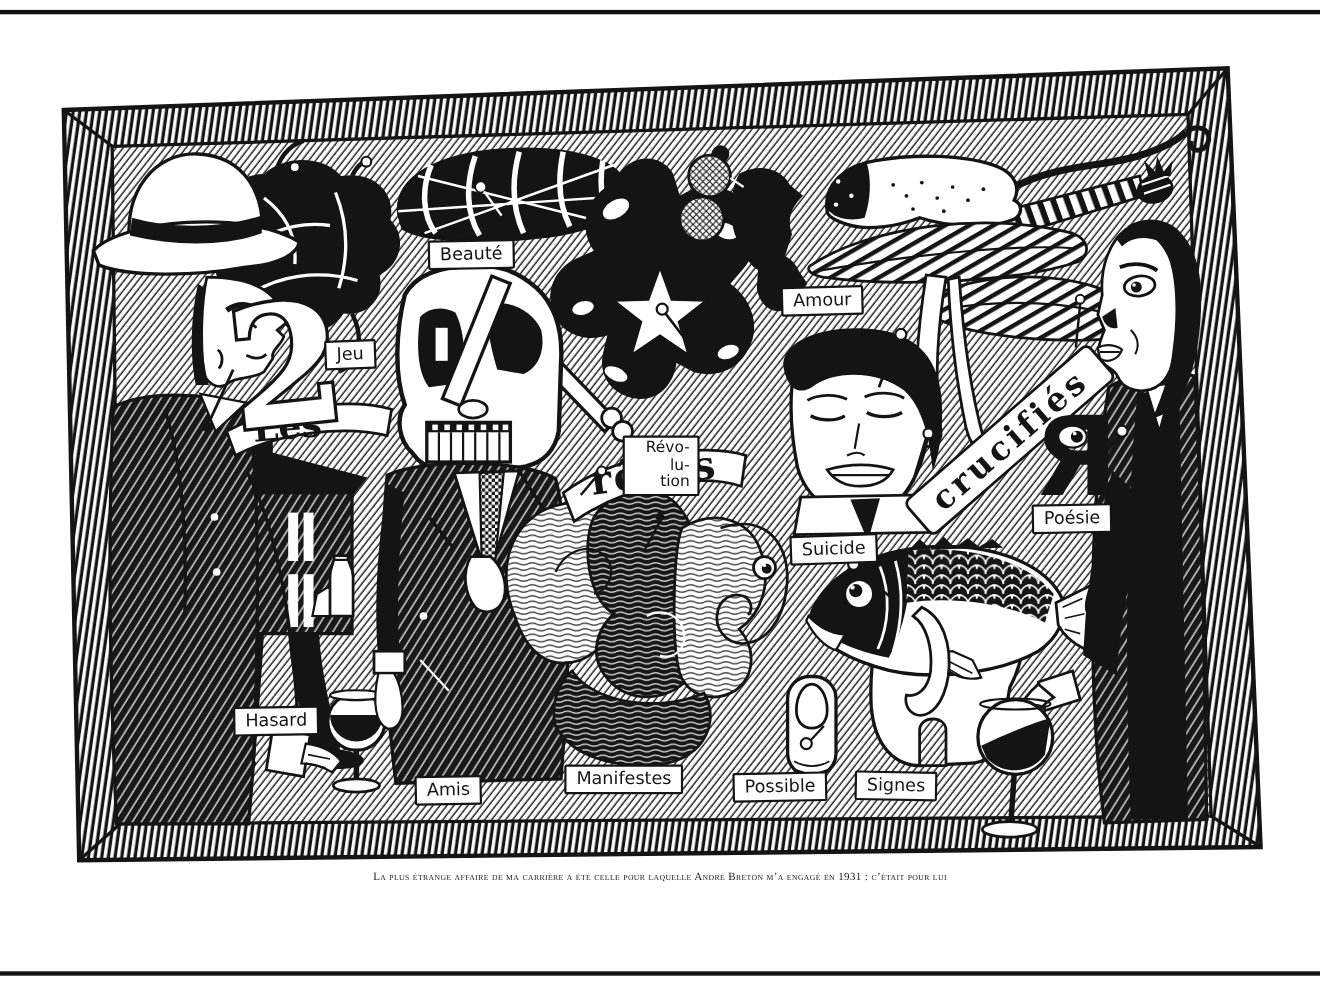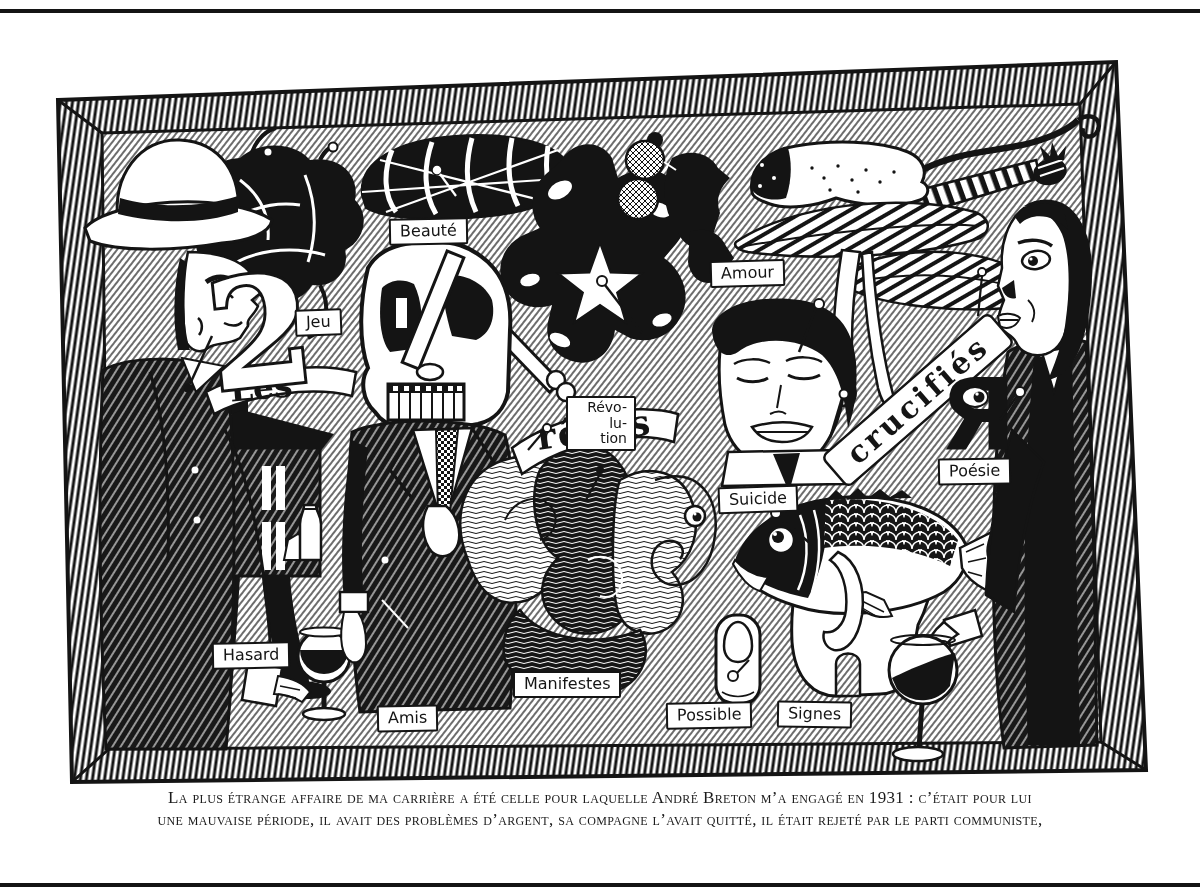--- a/index.html
+++ b/index.html
@@ -7,21 +7,21 @@
         font-family:"DejaVu Sans",sans-serif;color:#141414;}
   .rule{position:absolute;left:0;width:100%;height:4px;background:#141414;}
   .scene{position:absolute;left:0;top:0;}
   .label{position:absolute;background:#fff;border:2px solid #141414;border-radius:2px;
          padding:2px 9px 3px;font-size:16px;line-height:1.15;white-space:nowrap;
          font-family:"DejaVu Sans",sans-serif;color:#141414;}
   .label.small{font-size:14px;padding:2px 7px;}
   .label.multi{white-space:normal;text-align:right;line-height:1.12;margin-top:48px;}
   .caption{position:absolute;left:0;right:0;top:787px;text-align:center;
            font-family:"Liberation Serif","DejaVu Serif",serif;font-variant:small-caps;
-           font-size:17px;letter-spacing:.35px;line-height:22px;color:#1a1a1a;}
+           font-size:10px;letter-spacing:.35px;line-height:22px;color:#1a1a1a;}
   .caption div{white-space:nowrap;}
   svg text.banner{font-family:"DejaVu Serif",serif;font-weight:bold;fill:#141414;}
 </style>
 </head>
 <body>
 
 <div class="page">
 
   <div class="rule" style="top:9px"></div>
   <div class="rule" style="top:883px"></div>
@@ -367,23 +367,22 @@
   <div class="label" style="left:295px;top:309px;transform:rotate(-2deg)">Jeu</div>
   <div class="label" style="left:710px;top:260px;transform:rotate(-1.5deg)">Amour</div>
   <div class="label small multi" style="left:566px;top:348px;width:52px">
     <div>Révo-</div>
     <div>lu-</div>
     <div>tion</div>
   </div>
   <div class="label" style="left:718px;top:486px;transform:rotate(-2deg)">Suicide</div>
   <div class="label" style="left:212px;top:642px;transform:rotate(-1deg)">Hasard</div>
   <div class="label" style="left:377px;top:705px;transform:rotate(-1deg)">Amis</div>
-  <div class="label" style="left:513px;top:671px">Manifestes</div>
+  <div class="label" style="left:513px;top:695px">Manifestes</div>
   <div class="label" style="left:666px;top:702px;transform:rotate(-1deg)">Possible</div>
   <div class="label" style="left:777px;top:701px;transform:rotate(1deg)">Signes</div>
   <div class="label" style="left:938px;top:458px;transform:rotate(-1deg)">Poésie</div>
 
   <div class="caption">
     <div>La plus étrange affaire de ma carrière a été celle pour laquelle André Breton m’a engagé en 1931 : c’était pour lui</div>
-    <div>une mauvaise période, il avait des problèmes d’argent, sa compagne l’avait quitté, il était rejeté par le parti communiste,</div>
   </div>
 
 </div>
 
 </body></html>

